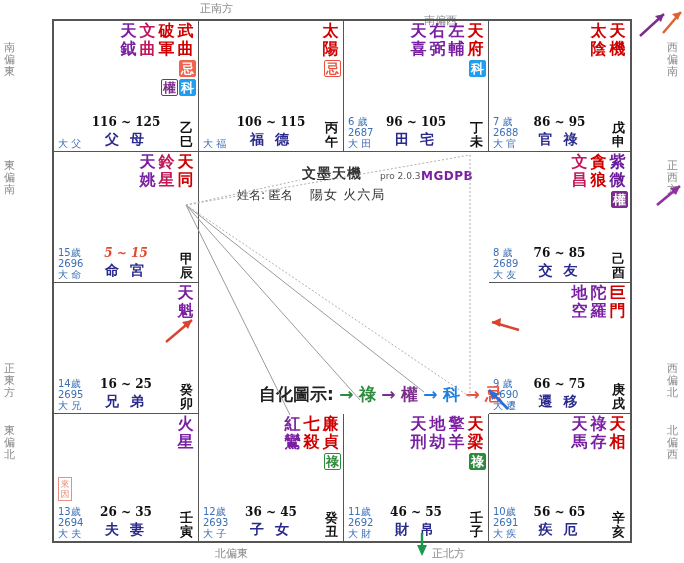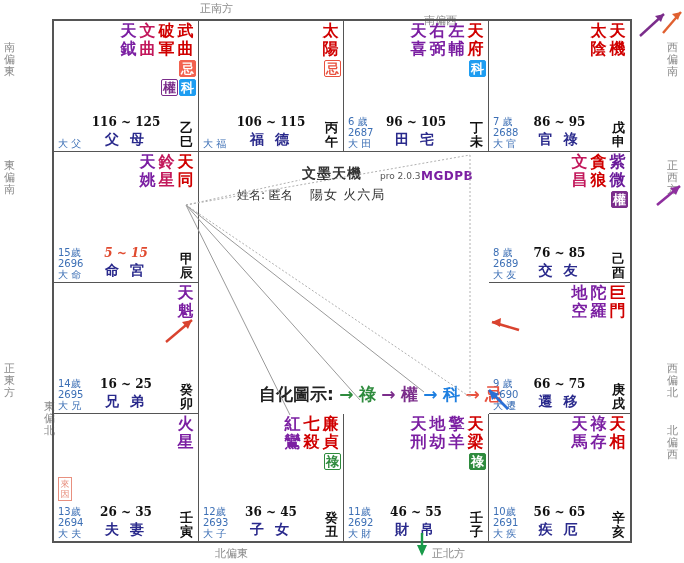--- a/index.html
+++ b/index.html
@@ -83,21 +83,21 @@
 <body>
 
 <div class="page">
 
   <div class="dir" style="left:200px;top:3px;">正南方</div>
   <div class="dir" style="left:424px;top:3px;margin-top:12px;">南偏西</div>
 
   <div class="dir vert" style="left:3px;top:42px;"><span>南偏東</span></div>
   <div class="dir vert" style="left:3px;top:160px;"><span>東偏南</span></div>
   <div class="dir vert" style="left:3px;top:363px;"><span>正東方</span></div>
-  <div class="dir vert" style="left:3px;top:401px;margin-left:40px;"><span>東偏北</span></div>
+  <div class="dir vert" style="left:3px;top:425px;"><span>東偏北</span></div>
 
   <div class="dir vert" style="left:666px;top:42px;"><span>西偏南</span></div>
   <div class="dir vert" style="left:666px;top:160px;"><span>正西方</span></div>
   <div class="dir vert" style="left:666px;top:363px;"><span>西偏北</span></div>
   <div class="dir vert" style="left:666px;top:425px;"><span>北偏西</span></div>
 
   <div class="dir" style="left:215px;top:548px;">北偏東</div>
   <div class="dir" style="left:432px;top:548px;">正北方</div>
 
   <div class="grid">

